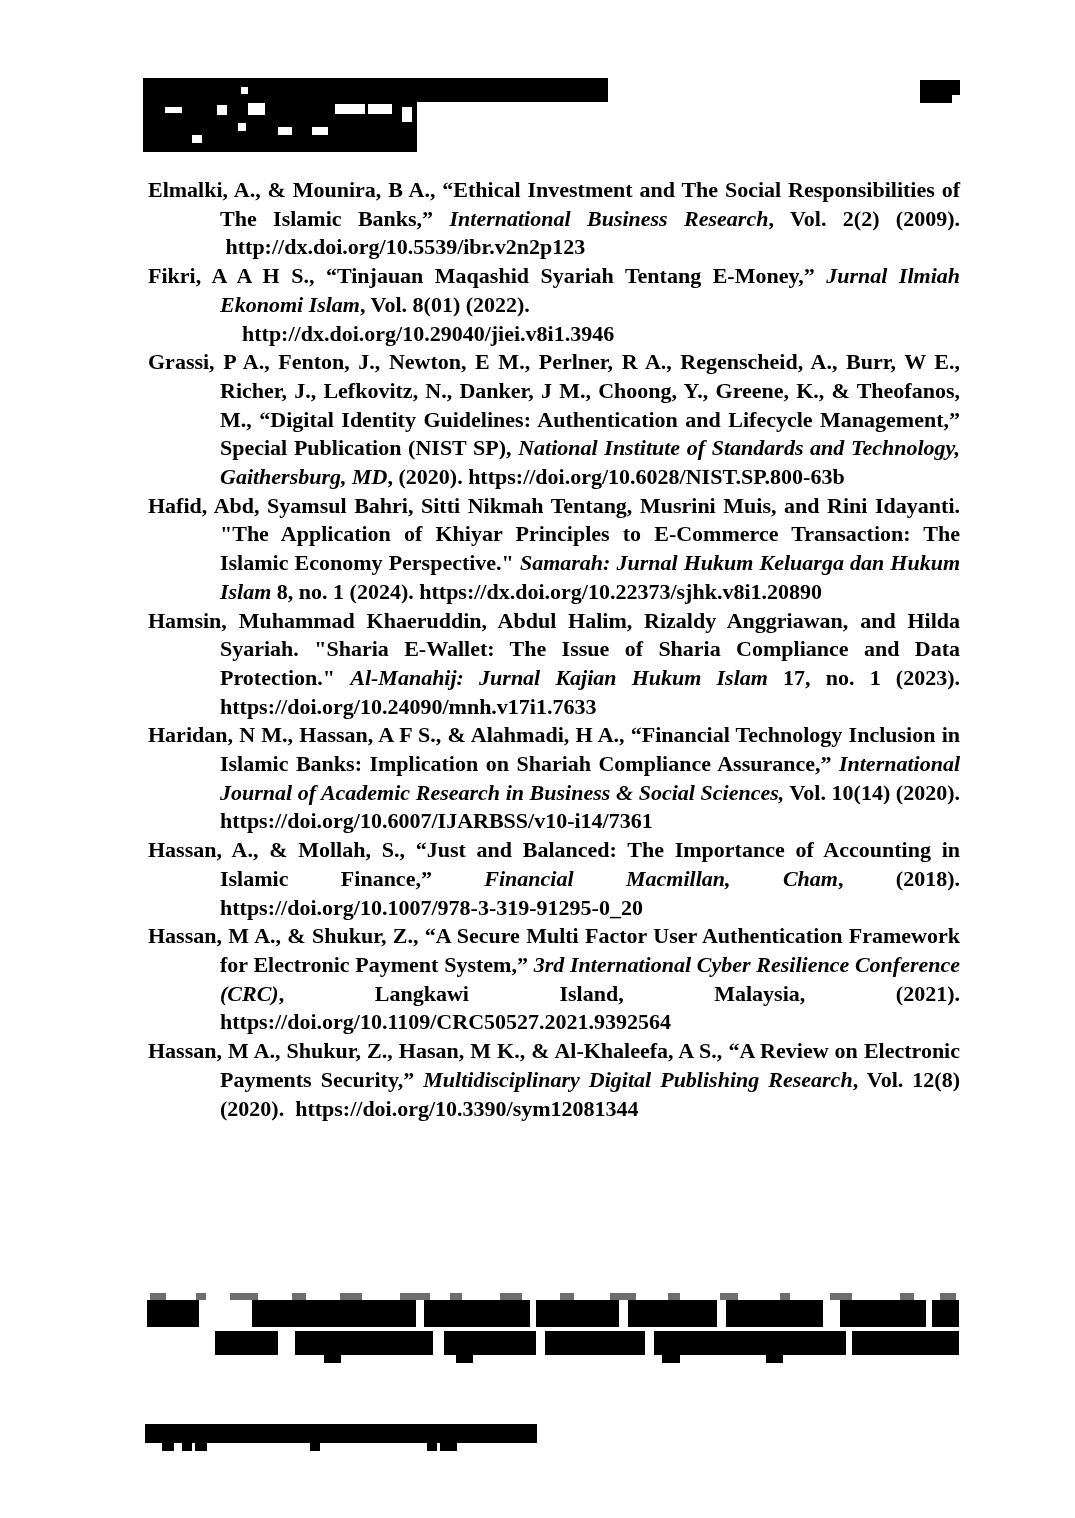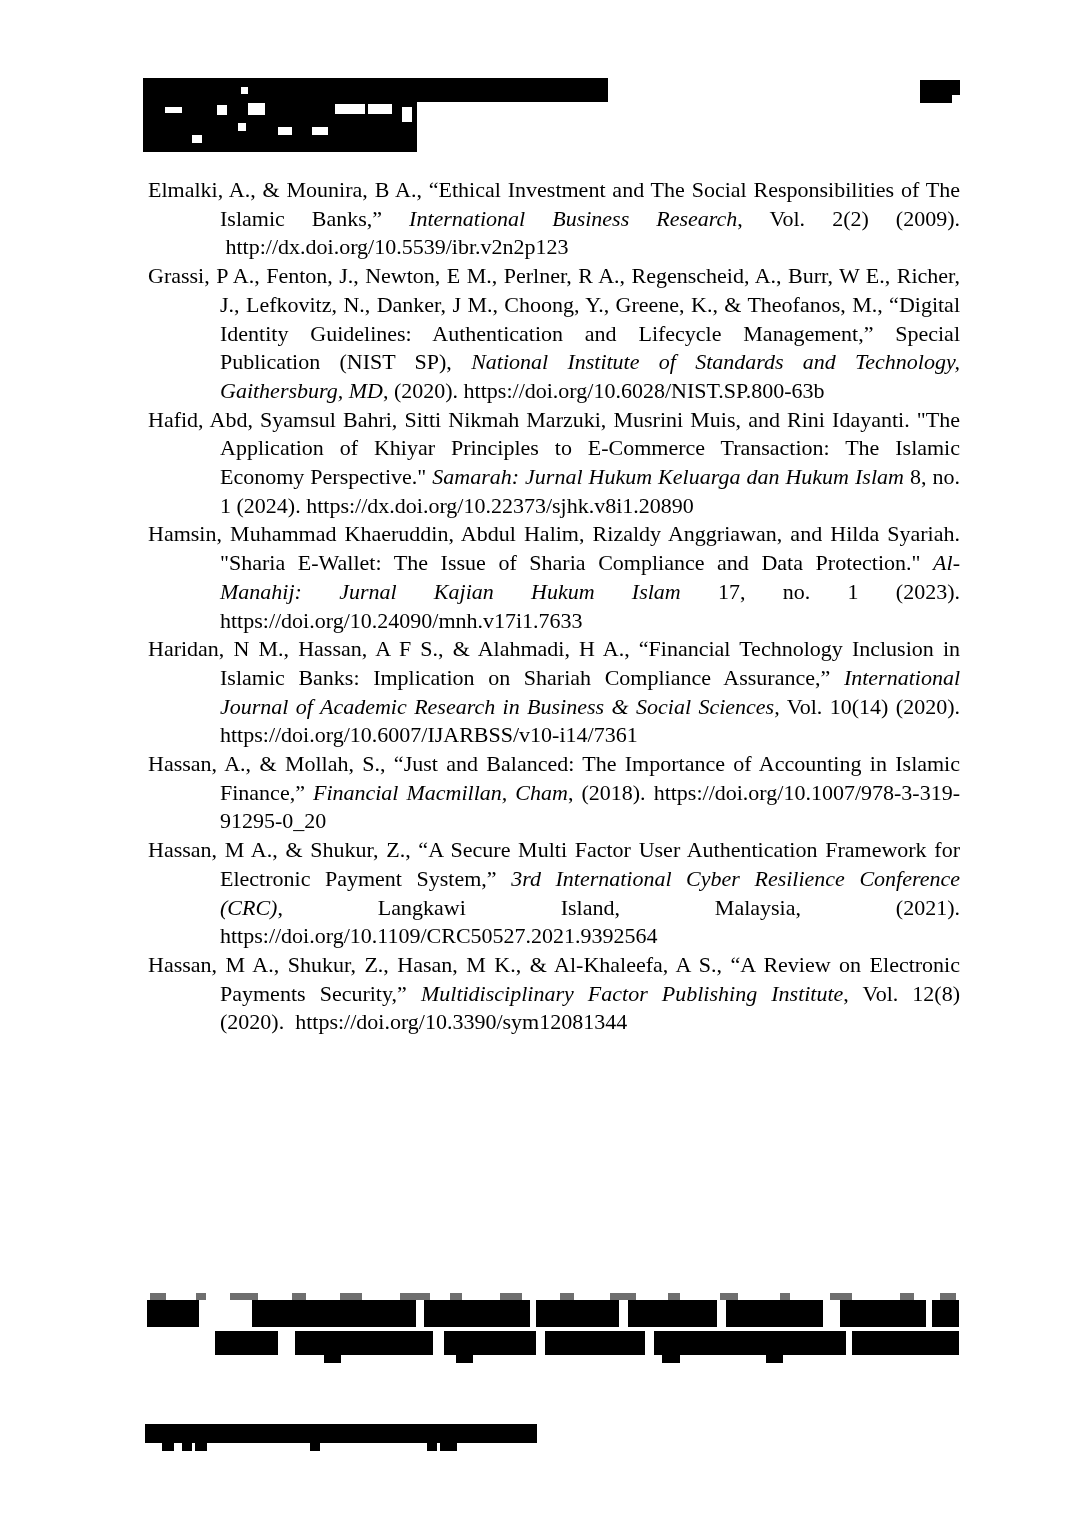--- a/index.html
+++ b/index.html
@@ -18,20 +18,21 @@
     top:176px;
     width:812px;
     font-size:22px;
     line-height:28.7px;
   }
   p.ref{
     margin:0;
     padding-left:72px;
     text-indent:-72px;
     text-align:justify;
+    font-weight:bold;
   }
   .it{font-style:italic;}
   .rbar{position:absolute;background:#000000;}
   .rgap{position:absolute;background:#ffffff;}
   .rgray{position:absolute;background:#6e6e6e;}
 </style>
 </head>
 <body>
 
 <div class="page">
@@ -52,27 +53,28 @@
     <div class="rgap" style="left:192px;top:135px;width:10px;height:8px"></div>
   </div>
 
   <div>
     <div class="rbar" style="left:920px;top:80px;width:40px;height:15px"></div>
     <div class="rbar" style="left:920px;top:95px;width:32px;height:8px"></div>
   </div>
 
   <div class="refs">
       <p class="ref"><span>Elmalki, A., &amp; Mounira, B A., “Ethical Investment and The Social Responsibilities of The Islamic Banks,” </span><span class="it">International Business Research</span><span>, Vol. 2(2) (2009). &nbsp;http://dx.doi.org/10.5539/ibr.v2n2p123</span></p>
+      <p class="ref"><span>Fikri, A A H S., “Tinjauan Maqashid Syariah Tentang E-Money,” </span><span class="it">Jurnal Ilmiah Ekonomi Islam</span><span>, Vol. 8(01) (2022).</span><br><span> http://dx.doi.org/10.29040/jiei.v8i1.3946</span></p>
       <p class="ref"><span>Grassi, P A., Fenton, J., Newton, E M., Perlner, R A., Regenscheid, A., Burr, W E., Richer, J., Lefkovitz, N., Danker, J M., Choong, Y., Greene, K., &amp; Theofanos, M., “Digital Identity Guidelines: Authentication and Lifecycle Management,” Special Publication (NIST SP), </span><span class="it">National Institute of Standards and Technology, Gaithersburg, MD</span><span>, (2020). https://doi.org/10.6028/NIST.SP.800-63b</span></p>
-      <p class="ref"><span>Hafid, Abd, Syamsul Bahri, Sitti Nikmah Marzuki, Musrini Muis, and Rini Idayanti. "The Application of Khiyar Principles to E-Commerce Transaction: The Islamic Economy Perspective." </span><span class="it">Samarah: Jurnal Hukum Keluarga dan Hukum Islam</span><span> 8, no. 1 (2024). https://dx.doi.org/10.22373/sjhk.v8i1.20890</span></p>
+      <p class="ref"><span>Hafid, Abd, Syamsul Bahri, Sitti Nikmah Tentang, Musrini Muis, and Rini Idayanti. "The Application of Khiyar Principles to E-Commerce Transaction: The Islamic Economy Perspective." </span><span class="it">Samarah: Jurnal Hukum Keluarga dan Hukum Islam</span><span> 8, no. 1 (2024). https://dx.doi.org/10.22373/sjhk.v8i1.20890</span></p>
       <p class="ref"><span>Hamsin, Muhammad Khaeruddin, Abdul Halim, Rizaldy Anggriawan, and Hilda Syariah. "Sharia E-Wallet: The Issue of Sharia Compliance and Data Protection." </span><span class="it">Al-Manahij: Jurnal Kajian Hukum Islam</span><span> 17, no. 1 (2023). https://doi.org/10.24090/mnh.v17i1.7633</span></p>
       <p class="ref"><span>Haridan, N M., Hassan, A F S., &amp; Alahmadi, H A., “Financial Technology Inclusion in Islamic Banks: Implication on Shariah Compliance Assurance,” </span><span class="it">International Journal of Academic Research in Business &amp; Social Sciences,</span><span> Vol. 10(14) (2020). https://doi.org/10.6007/IJARBSS/v10-i14/7361</span></p>
       <p class="ref"><span>Hassan, A., &amp; Mollah, S., “Just and Balanced: The Importance of Accounting in Islamic Finance,” </span><span class="it">Financial Macmillan, Cham</span><span>, (2018). https://doi.org/10.1007/978-3-319-91295-0_20</span></p>
       <p class="ref"><span>Hassan, M A., &amp; Shukur, Z., “A Secure Multi Factor User Authentication Framework for Electronic Payment System,” </span><span class="it">3rd International Cyber Resilience Conference (CRC)</span><span>, Langkawi Island, Malaysia, (2021). https://doi.org/10.1109/CRC50527.2021.9392564</span></p>
-      <p class="ref"><span>Hassan, M A., Shukur, Z., Hasan, M K., &amp; Al-Khaleefa, A S., “A Review on Electronic Payments Security,” </span><span class="it">Multidisciplinary Factor Publishing Institute</span><span>, Vol. 12(8) (2020). &nbsp;https://doi.org/10.3390/sym12081344</span></p>
+      <p class="ref"><span>Hassan, M A., Shukur, Z., Hasan, M K., &amp; Al-Khaleefa, A S., “A Review on Electronic Payments Security,” </span><span class="it">Multidisciplinary Digital Publishing Research</span><span>, Vol. 12(8) (2020). &nbsp;https://doi.org/10.3390/sym12081344</span></p>
     </div>
 
   <div>
 
     <div class="rgray" style="left:150px;top:1293px;width:16px;height:7px"></div>
     <div class="rgray" style="left:196px;top:1293px;width:10px;height:7px"></div>
     <div class="rgray" style="left:230px;top:1293px;width:28px;height:7px"></div>
     <div class="rgray" style="left:292px;top:1293px;width:14px;height:7px"></div>
     <div class="rgray" style="left:340px;top:1293px;width:22px;height:7px"></div>
     <div class="rgray" style="left:400px;top:1293px;width:30px;height:7px"></div>

